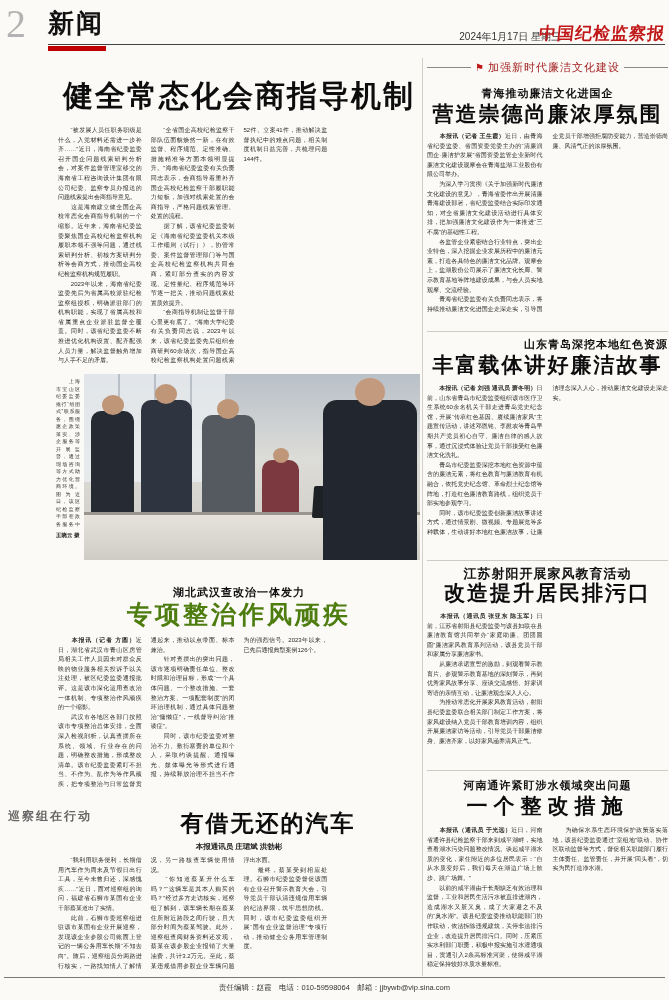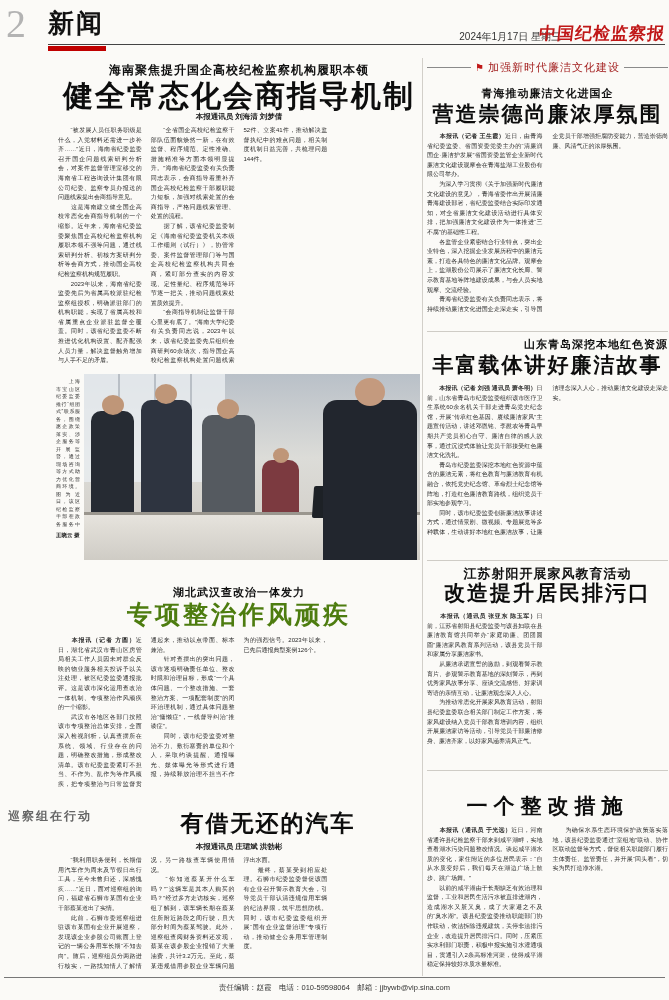--- a/index.html
+++ b/index.html
@@ -63,23 +63,21 @@
 
   <div class="abs pagenum">2</div>
   <div class="abs section-title serif">新闻</div>
   <div class="abs hdr-rule"></div>
   <div class="abs hdr-redbar"></div>
   <div class="abs hdr-date">2024年1月17日 星期三</div>
   <div class="abs masthead">中国纪检监察报</div>
 
   <div class="abs col-divider"></div>
 
-  <div class="abs kicker serif" style="left:58px;top:62px;width:362px;">海南聚焦提升国企高校纪检监察机构履职本领</div>
   <div class="abs headline-xl serif" style="left:58px;top:76px;width:362px;">健全常态化会商指导机制</div>
-  <div class="abs byline" style="left:58px;top:112px;width:362px;">本报通讯员 刘海清 刘梦倩</div>
   <div class="abs body-cols c4" style="left:58px;top:126px;width:362px;height:244px;">　　“被发展人员任职务职级是什么，入党材料还需进一步补齐……”近日，海南省纪委监委召开国企问题线索研判分析会，对案件监督管理室移交的海南省工程咨询设计集团有限公司纪委、监察专员办报送的问题线索提出会商指导意见。
 　　这是海南建立健全国企高校常态化会商指导机制的一个缩影。近年来，海南省纪委监委聚焦国企高校纪检监察机构履职本领不强等问题，通过线索研判分析、初核方案研判分析等会商方式，推动国企高校纪检监察机构规范履职。
 　　2023年以来，海南省纪委监委先后为省属高校派驻纪检监察组授权，明确派驻部门的机构职能，实现了省属高校和省属重点企业派驻监督全覆盖。同时，该省纪委监委不断推进优化机构设置、配齐配强人员力量，解决监督触角增加与人手不足的矛盾。
 　　“全省国企高校纪检监察干部队伍面貌焕然一新，在有效监督、程序规范、定性准确、措施精准等方面本领明显提升。”海南省纪委监委有关负责同志表示，会商指导着重补齐国企高校纪检监察干部履职能力短板，加强对线索处置的会商指导，严格问题线索管理、处置的流程。
 　　据了解，该省纪委监委制定《海南省纪委监委机关本级工作细则（试行）》，协管常委、案件监督管理部门等与国企高校纪检监察机构共同会商，紧盯部分查实的内容发现、定性量纪、程序规范等环节逐一把关，推动问题线索处置质效提升。
 　　“会商指导机制让监督干部心里更有底了。”海南大学纪委有关负责同志说，2023年以来，该省纪委监委先后组织会商研判60余场次，指导国企高校纪检监察机构处置问题线索52件、立案41件，推动解决监督执纪中的难点问题，相关制度机制日益完善，共梳理问题144件。</div>
 
   <div class="abs caption">　　上海市宝山区纪委监委推行“组团式”联系服务，围绕惠企政策落实、涉企服务等开展监督，通过现场咨询等方式助力优化营商环境。图为近日，该区纪检监察干部在政务服务中心了解情况。</div>
   <div class="abs credit">王晓云 摄</div>
   <div class="abs photo">
@@ -143,20 +141,21 @@
   <div class="abs sep" style="top:560px;"></div>
 
   <div class="abs kicker serif" style="left:427px;top:565px;width:241px;font-size:13px;">江苏射阳开展家风教育活动</div>
   <div class="abs headline-md serif" style="left:427px;top:579px;width:241px;">改造提升居民排污口</div>
   <div class="abs body-cols c2" style="left:427px;top:612px;width:241px;height:152px;"><b>　　本报讯（通讯员 张亚东 陈玉军）</b><span>日前，江苏省射阳县纪委监委与该县妇联在县廉洁教育馆共同举办“家庭助廉、团团圆圆”廉洁家风教育系列活动，该县党员干部和家属分享廉洁家书。
 　　从廉洁承诺宣誓的激励，到观看警示教育片、参观警示教育基地的深刻警示，再到优秀家风故事分享、座谈交流感悟、好家训寄语的亲情互动，让廉洁观念深入人心。
 　　为推动常态化开展家风教育活动，射阳县纪委监委联合相关部门制定工作方案，将家风建设纳入党员干部教育培训内容，组织开展廉洁家访等活动，引导党员干部廉洁修身、廉洁齐家，以好家风涵养清风正气。</span></div>
 
   <div class="abs sep" style="top:770px;"></div>
 
+  <div class="abs kicker serif" style="left:427px;top:778px;width:241px;font-size:11px;">河南通许紧盯涉水领域突出问题</div>
   <div class="abs headline-md serif" style="left:427px;top:792px;width:241px;letter-spacing:6px;">一个整改措施</div>
   <div class="abs body-cols c2" style="left:427px;top:826px;width:241px;height:150px;"><b>　　本报讯（通讯员 于光远）</b><span>近日，河南省通许县纪检监察干部来到咸平湖畔，实地查看湖水污染问题整改情况。谈起咸平湖水质的变化，家住附近的多位居民表示：“自从水质变好后，我们每天在湖边广场上散步、跳广场舞。”
 　　以前的咸平湖由于长期缺乏有效治理和监督，工业和居民生活污水被直排进湖内，造成湖水又脏又臭，成了大家避之不及的“臭水湖”。该县纪委监委推动职能部门协作联动，依法拆除违规建筑，关停非法排污企业，改造提升居民排污口。同时，压紧压实水利部门职责，积极申报实施引水灌通项目，贯通引入2条高标准河渠，使得咸平湖稳定保持较好水质水量标准。
 　　为确保水系生态环境保护政策落实落地，该县纪委监委通过“室组地”联动、协作区联动监督等方式，督促相关职能部门履行主体责任、监管责任，并开展“回头看”，切实为民打造净水湖。</span></div>
 
   <div class="abs ftr-rule"></div>
   <div class="abs footer-text">责任编辑：赵霞　电话：010-59598064　邮箱：jjbywb@vip.sina.com</div>
 
 </div>
 

